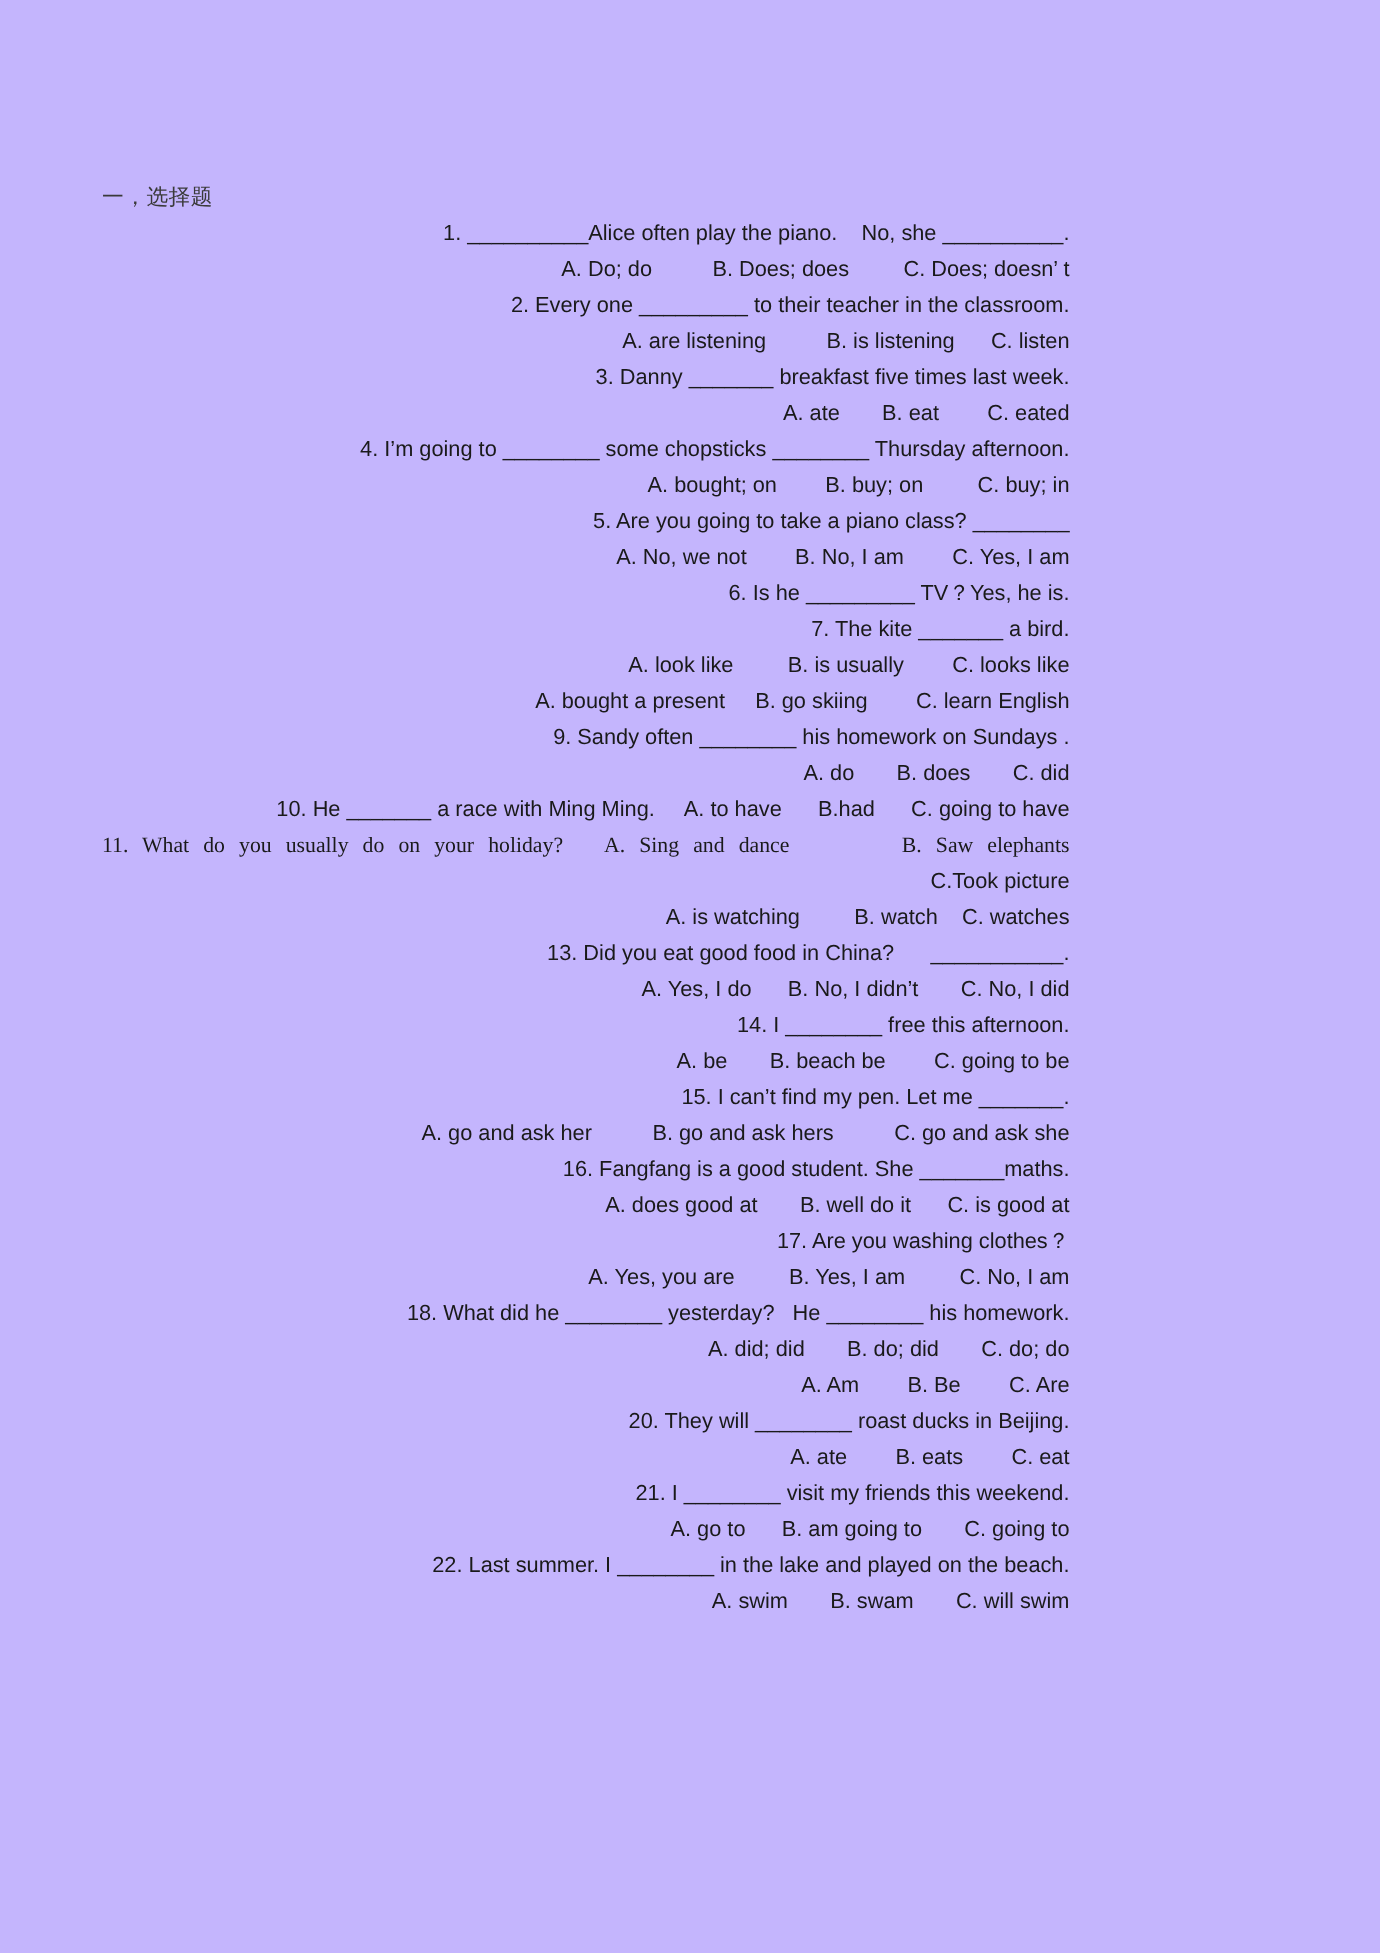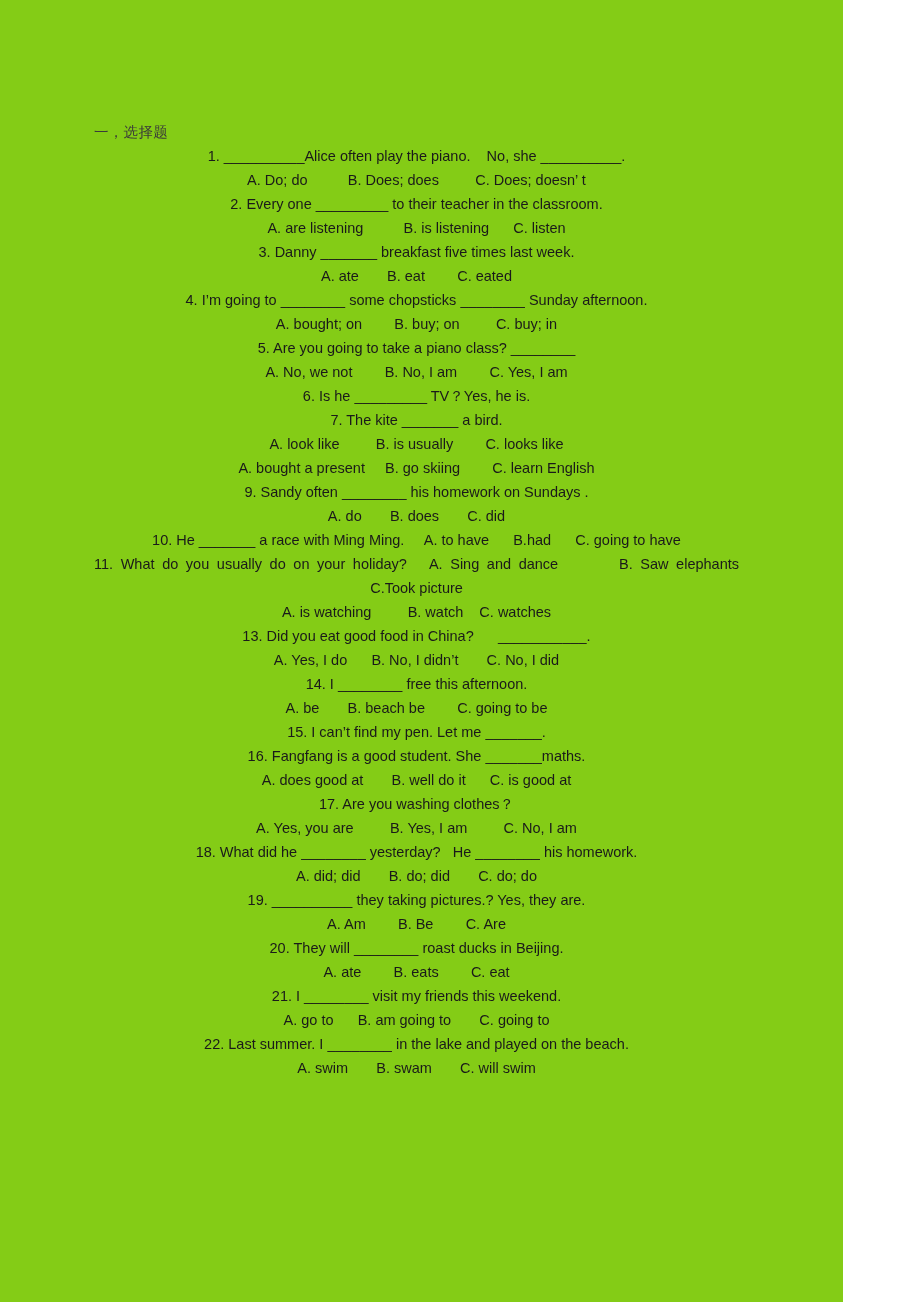--- a/index.html
+++ b/index.html
@@ -10,89 +10,90 @@
   }
   body {
     width: 920px;
     height: 1302px;
     font-family: "Liberation Sans", "DejaVu Sans", sans-serif;
     color: #1a1a1a;
     -webkit-font-smoothing: antialiased;
   }
   .page {
     position: relative;
-    width: 843px;
+    width: 920px;
     height: 1302px;
-    background: #84cc16;
+    background: #c4b5fd;
     box-sizing: border-box;
-    padding: 120px 100px 0 94px;
+    padding: 120px 100px 0 68px;
   }
   .doc-body {
     width: 645px;
   }
   .section-heading {
     font-size: 14.5px;
     line-height: 24px;
     color: #3a3a3a;
     white-space: pre-wrap;
     letter-spacing: 0.3px;
   }
   .q-line {
     font-size: 14.5px;
     line-height: 24px;
     color: #1a1a1a;
     white-space: pre-wrap;
-    text-align: center;
+    text-align: right;
   }
   
   .q-line.justified {
     text-align: justify;
     text-align-last: justify;
     width: 645px;
+    font-family: Liberation Serif, serif;
   }
 </style>
 </head>
 <body>
 
 <div class="page">
   <div class="doc-body">
     <div class="section-heading">一，选择题</div>
     <div id="lines-container">
         <div class="q-line">1. __________Alice often play the piano.    No, she __________.</div>
         <div class="q-line">A. Do; do          B. Does; does         C. Does; doesn’ t</div>
         <div class="q-line">2. Every one _________ to their teacher in the classroom.</div>
         <div class="q-line">A. are listening          B. is listening      C. listen</div>
         <div class="q-line">3. Danny _______ breakfast five times last week.</div>
         <div class="q-line">A. ate       B. eat        C. eated</div>
-        <div class="q-line">4. I’m going to ________ some chopsticks ________ Sunday afternoon.</div>
+        <div class="q-line">4. I’m going to ________ some chopsticks ________ Thursday afternoon.</div>
         <div class="q-line">A. bought; on        B. buy; on         C. buy; in</div>
         <div class="q-line">5. Are you going to take a piano class? ________</div>
         <div class="q-line">A. No, we not        B. No, I am        C. Yes, I am</div>
         <div class="q-line">6. Is he _________ TV？Yes, he is.</div>
         <div class="q-line">7. The kite _______ a bird.</div>
         <div class="q-line">A. look like         B. is usually        C. looks like</div>
         <div class="q-line">A. bought a present     B. go skiing        C. learn English</div>
         <div class="q-line">9. Sandy often ________ his homework on Sundays .</div>
         <div class="q-line">A. do       B. does       C. did</div>
         <div class="q-line">10. He _______ a race with Ming Ming.     A. to have      B.had      C. going to have</div>
         <div class="q-line justified">11. What do you usually do on your holiday?   A. Sing and dance        B. Saw elephants</div>
         <div class="q-line">C.Took picture</div>
         <div class="q-line">A. is watching         B. watch    C. watches</div>
         <div class="q-line">13. Did you eat good food in China?      ___________.</div>
         <div class="q-line">A. Yes, I do      B. No, I didn’t       C. No, I did</div>
         <div class="q-line">14. I ________ free this afternoon.</div>
         <div class="q-line">A. be       B. beach be        C. going to be</div>
         <div class="q-line">15. I can’t find my pen. Let me _______.</div>
+        <div class="q-line">A. go and ask her          B. go and ask hers          C. go and ask she</div>
         <div class="q-line">16. Fangfang is a good student. She _______maths.</div>
         <div class="q-line">A. does good at       B. well do it      C. is good at</div>
         <div class="q-line">17. Are you washing clothes？</div>
         <div class="q-line">A. Yes, you are         B. Yes, I am         C. No, I am</div>
         <div class="q-line">18. What did he ________ yesterday?   He ________ his homework.</div>
         <div class="q-line">A. did; did       B. do; did       C. do; do</div>
-        <div class="q-line">19. __________ they taking pictures.? Yes, they are.</div>
         <div class="q-line">A. Am        B. Be        C. Are</div>
         <div class="q-line">20. They will ________ roast ducks in Beijing.</div>
         <div class="q-line">A. ate        B. eats        C. eat</div>
         <div class="q-line">21. I ________ visit my friends this weekend.</div>
         <div class="q-line">A. go to      B. am going to       C. going to</div>
         <div class="q-line">22. Last summer. I ________ in the lake and played on the beach.</div>
         <div class="q-line">A. swim       B. swam       C. will swim</div>
       </div>
   </div>
 </div>

